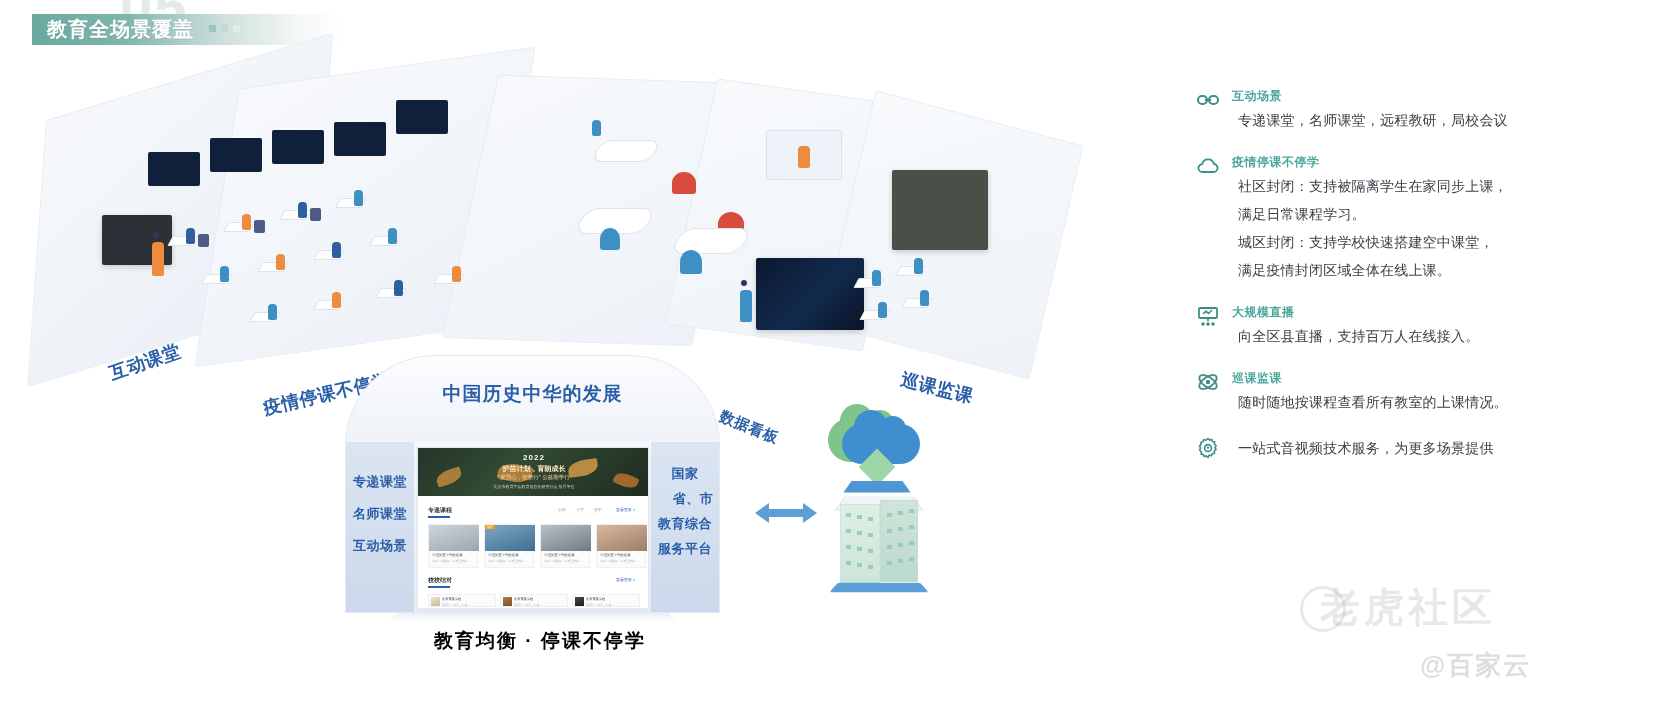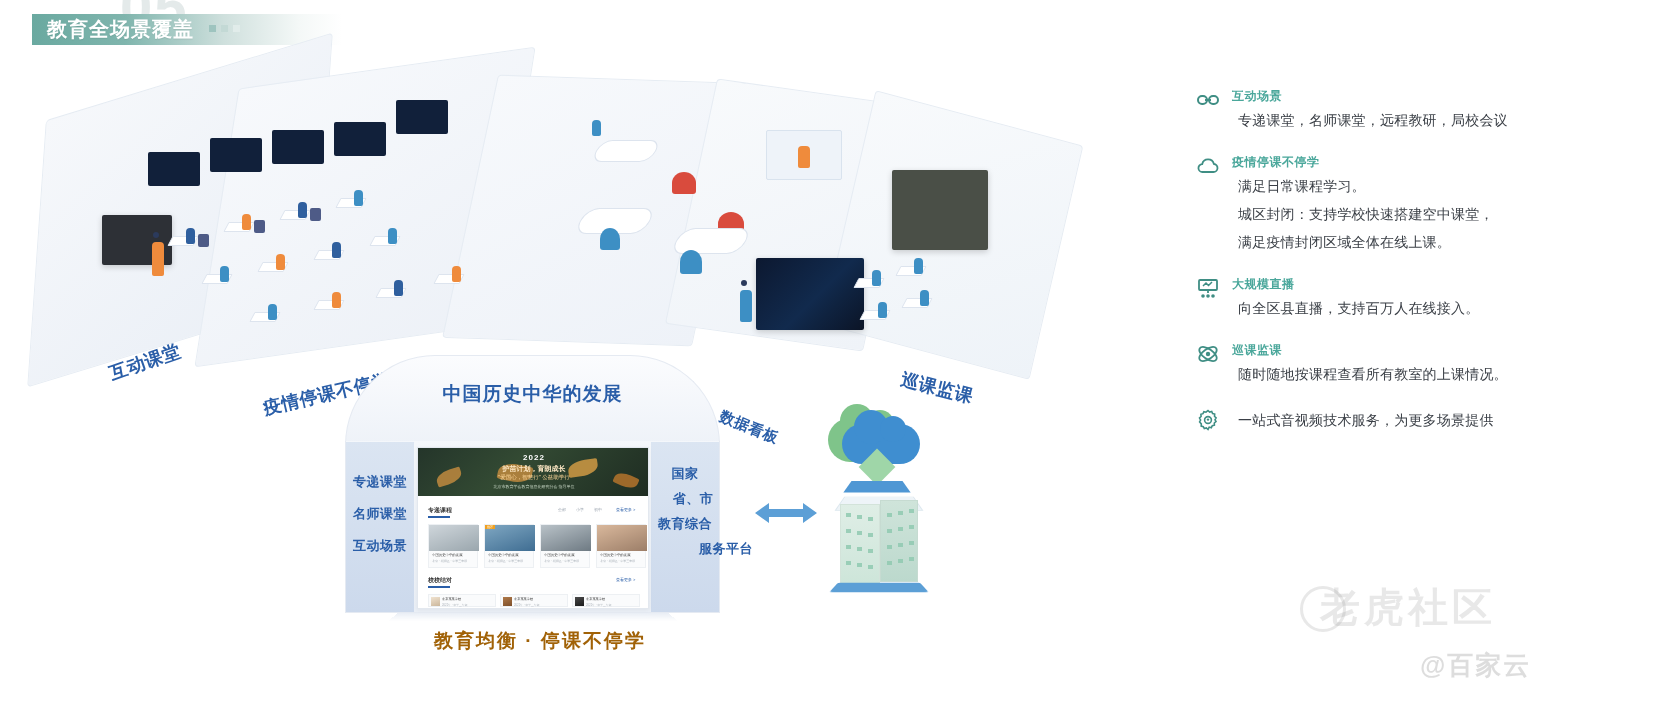--- a/index.html
+++ b/index.html
@@ -251,21 +251,21 @@
     position:absolute; left:14px; top:160px; width:90px; height:18px;
     background:#5c9fd6; transform:perspective(80px) rotateX(58deg);
     border-radius:3px;
   }
 
   #arrow-double { position:absolute; left:755px; top:500px; width:62px; height:26px; }
 
   
   #tagline {
     position:absolute; left:330px; top:628px; width:420px;
-    text-align:center; color:#a16207; font-size:19px; font-weight:700;
+    text-align:center; color:#000000; font-size:19px; font-weight:700;
     letter-spacing:2px;
   }
 
   
   #feature-panel { position:absolute; left:1190px; top:86px; width:440px; }
   .feature { position:relative; margin-bottom:18px; padding-left:42px; }
   .feature-icon {
     position:absolute; left:6px; top:2px; width:24px; height:24px;
     color:#3f8e84;
   }
@@ -392,21 +392,21 @@
 
   <div id="panel-left"></div>
   <div class="panel-text" style="left:1px; top:118px;">专递课堂</div>
   <div class="panel-text" style="left:1px; top:150px;">名师课堂</div>
   <div class="panel-text" style="left:1px; top:182px;">互动场景</div>
 
   <div id="panel-right"></div>
   <div class="panel-text" style="left:306px; top:110px;">国家</div>
   <div class="panel-text" style="left:314px; top:135px;">省、市</div>
   <div class="panel-text" style="left:306px; top:160px;">教育综合</div>
-  <div class="panel-text" style="left:306px; top:185px;margin-left:41px;">服务平台</div>
+  <div class="panel-text" style="left:306px; top:185px;">服务平台</div>
 
   <div id="browser">
     <div id="hero-banner">
       <div class="leaf" style="left:18px; top:22px; width:26px; height:14px; transform:rotate(-18deg);"></div>
       <div class="leaf" style="left:80px; top:16px; width:34px; height:18px; transform:rotate(12deg);"></div>
       <div class="leaf" style="left:150px; top:12px; width:30px; height:16px; transform:rotate(-8deg); background:#d09a44;"></div>
       <div class="leaf" style="left:196px; top:26px; width:24px; height:13px; transform:rotate(24deg); background:#b4732c;"></div>
       <div id="hero-year">2022</div>
       <div id="hero-line1">护苗计划，育朗成长</div>
       <div id="hero-line2">"爱国心，智慧行" 公益助学行</div>
@@ -528,20 +528,21 @@
   </div>
 
   <div class="feature">
     <span class="feature-icon">
       <svg width="24" height="24" viewBox="0 0 24 24" fill="none" stroke="#3f8e84" stroke-width="1.8" stroke-linejoin="round">
         <path d="M6.5 18h11a4 4 0 0 0 .4-7.98A6 6 0 0 0 6.2 10.2 3.9 3.9 0 0 0 6.5 18z"></path>
       </svg>
     </span>
     <div class="feature-title">疫情停课不停学</div>
     <div class="feature-body">
+      <div>社区封闭：支持被隔离学生在家同步上课，</div>
       <div>满足日常课程学习。</div>
       <div>城区封闭：支持学校快速搭建空中课堂，</div>
       <div>满足疫情封闭区域全体在线上课。</div>
     </div>
   </div>
 
   <div class="feature">
     <span class="feature-icon">
       <svg width="24" height="24" viewBox="0 0 24 24" fill="none" stroke="#3f8e84" stroke-width="1.8">
         <rect x="3" y="4" width="18" height="10" rx="1"></rect>

